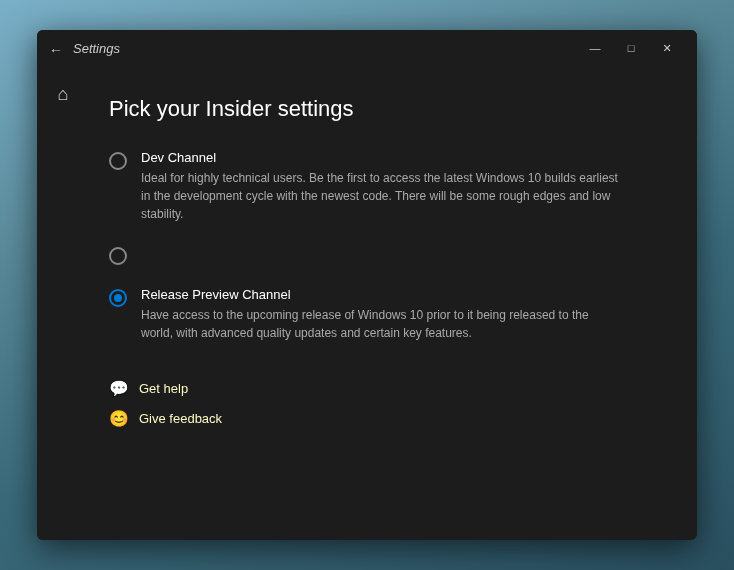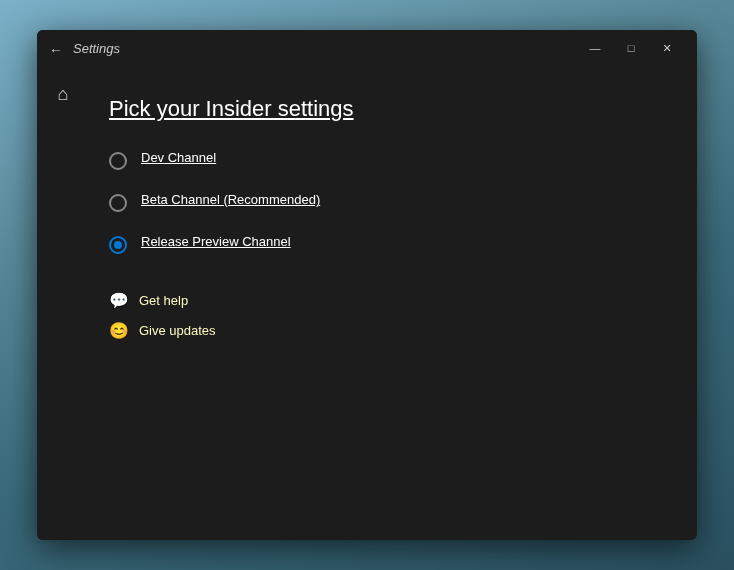--- a/index.html
+++ b/index.html
@@ -100,28 +100,26 @@
       padding: 30px 40px 30px 20px;
       overflow-y: auto;
       color: #ffffff;
     }
 
     .page-title {
       font-size: 22px;
       font-weight: 300;
       color: #ffffff;
       margin-bottom: 28px;
-      text-decoration: underline;
     }
 
     .radio-group {
       display: flex;
       flex-direction: column;
       gap: 22px;
-      text-decoration: underline;
     }
 
     .radio-item {
       display: flex;
       gap: 14px;
       align-items: flex-start;
     }
 
     .radio-circle {
       width: 18px;
@@ -221,43 +219,44 @@
 
     <div class="main">
       <h1 class="page-title">Pick your Insider settings</h1>
 
       <div class="radio-group">
 
         <div class="radio-item">
           <div class="radio-circle"></div>
           <div class="radio-text">
             <span class="radio-label">Dev Channel</span>
+            <span class="radio-desc">Ideal for highly technical users. Be the first to access the latest Windows 10 builds earliest in the development cycle with the newest code. There will be some rough edges and low stability.</span>
           </div>
         </div>
 
         <div class="radio-item">
           <div class="radio-circle"></div>
           <div class="radio-text">
-            <span class="radio-label">Beta Channel (Recommended)</span>
           </div>
         </div>
 
         <div class="radio-item">
           <div class="radio-circle selected"></div>
           <div class="radio-text">
             <span class="radio-label">Release Preview Channel</span>
+            <span class="radio-desc">Have access to the upcoming release of Windows 10 prior to it being released to the world, with advanced quality updates and certain key features.</span>
           </div>
         </div>
       </div>
 
       <div class="help-links">
         <div class="help-link-item">
           <span class="help-link-icon">💬</span>
           <span class="help-link-text">Get help</span>
         </div>
         <div class="help-link-item">
           <span class="help-link-icon">😊</span>
-          <span class="help-link-text">Give updates</span>
+          <span class="help-link-text">Give feedback</span>
         </div>
       </div>
     </div>
   </div>
 </div>
 
 </body></html>

